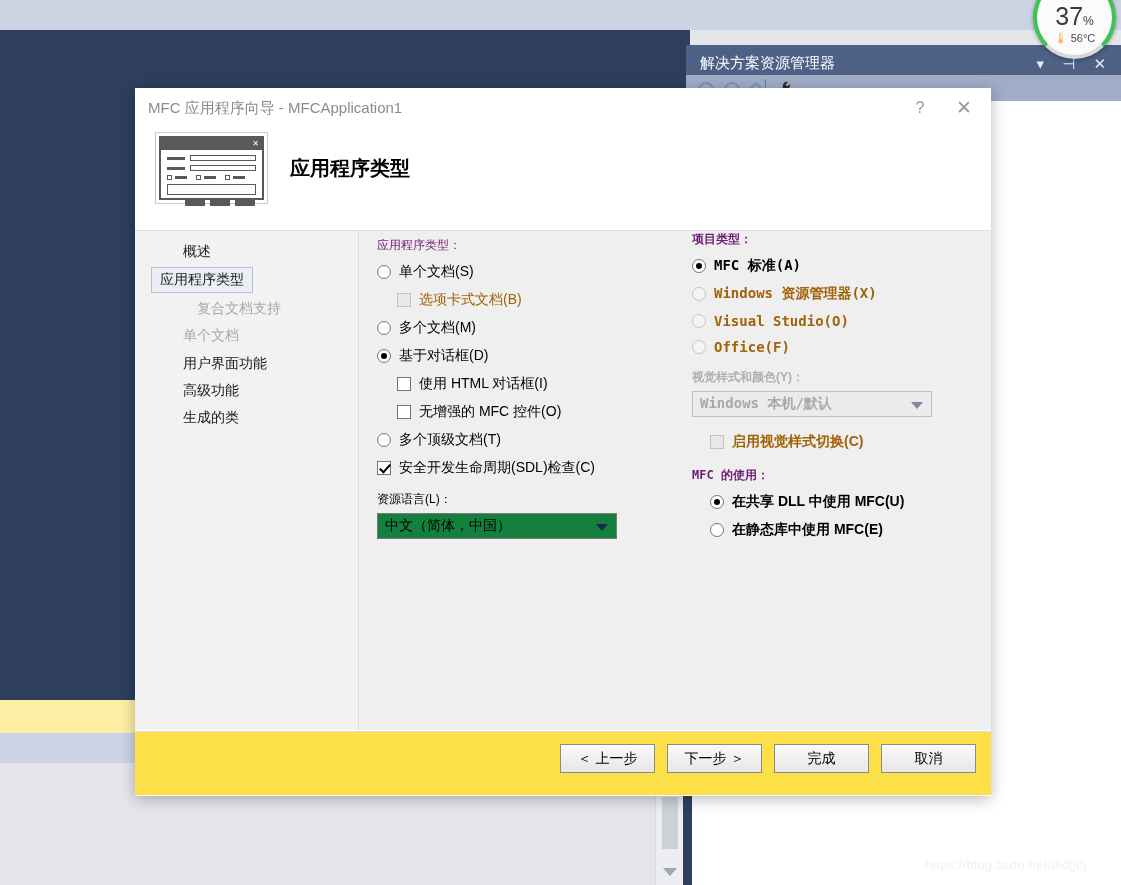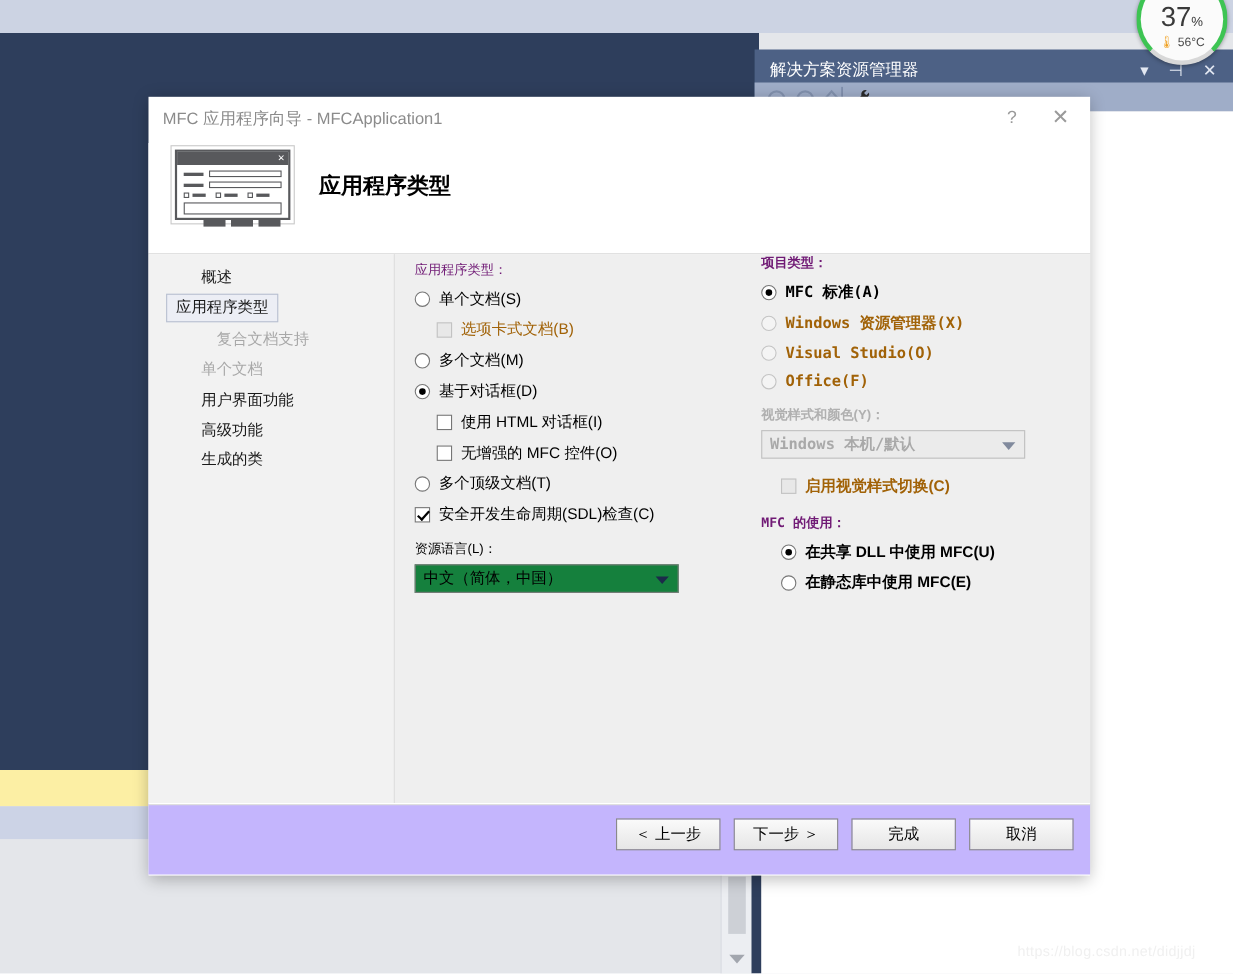--- a/index.html
+++ b/index.html
@@ -263,21 +263,21 @@
     width: 0; height: 0; margin-top: -2px;
     border-left: 6px solid transparent;
     border-right: 6px solid transparent;
     border-top: 7px solid #1c2b4a;
   }
   .combo.disabled .caret { border-top-color: #2a3a5c; opacity: .55; }
 
   .dlg-footer {
     position: relative;
     height: 65px;
-    background: #c4b5fd;
+    background: #fde047;
     border-top: 1px solid #ffffff;
     box-shadow: inset 0 1px 0 #dcdcdc;
   }
   .footer-btns {
     position: absolute; right: 15px; top: 13px;
     display: flex; gap: 12px;
   }
   .btn {
     width: 95px; height: 29px;
     border: 1px solid #8a8a8a;

